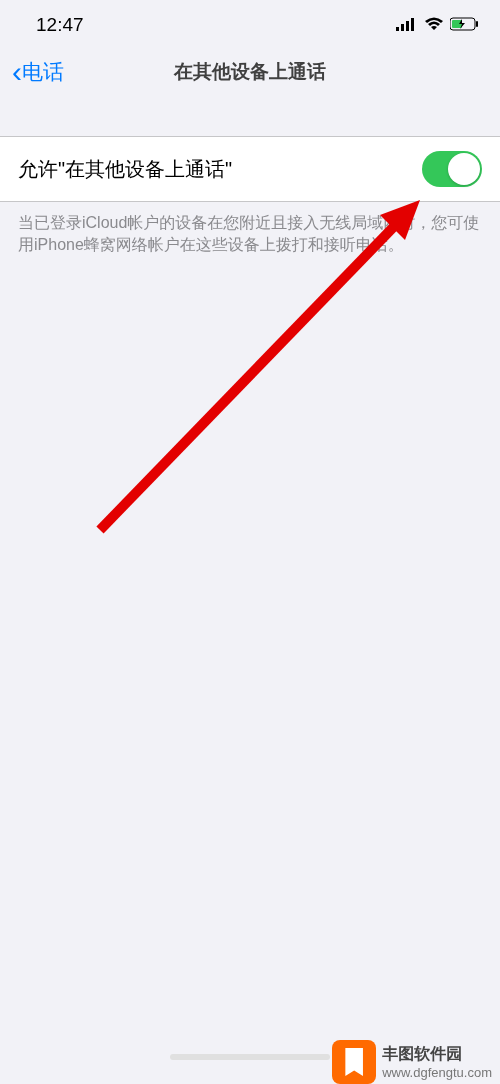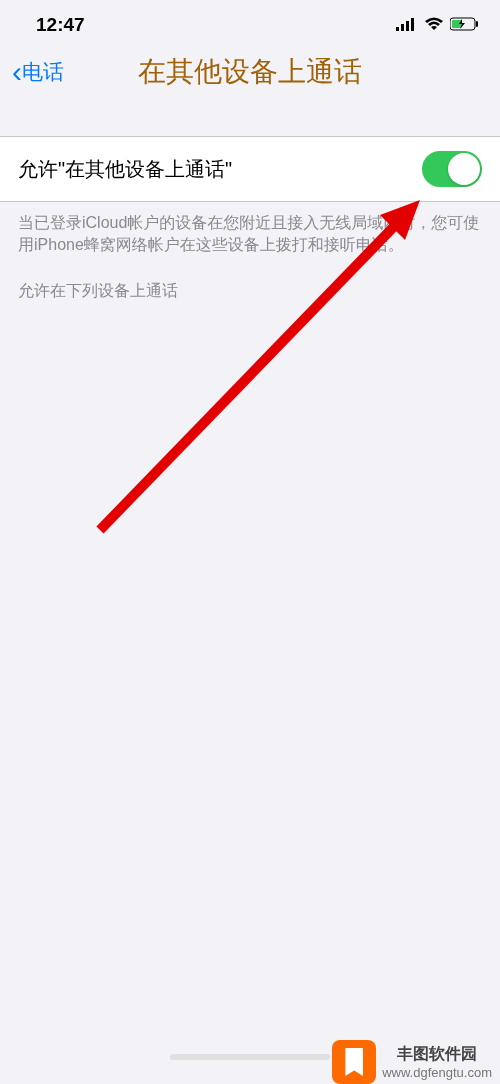--- a/index.html
+++ b/index.html
@@ -11,21 +11,21 @@
       position: relative;
       overflow: hidden;
     }
     .status-bar {
       display: flex;
       justify-content: space-between;
       align-items: center;
       padding: 14px 20px 8px 36px;
       background: #f2f2f7;
       font-size: 19px;
-      font-weight: 700;
+      font-weight: 400;
     }
     .status-right {
       display: flex;
       align-items: center;
       gap: 6px;
     }
     .nav-bar {
       display: flex;
       align-items: center;
       padding: 10px 12px;
@@ -42,23 +42,23 @@
     }
     .back-chevron {
       font-size: 30px;
       font-weight: 400;
       margin-right: -2px;
     }
     .nav-title {
       position: absolute;
       left: 50%;
       transform: translateX(-50%);
-      font-size: 28px;
-      font-weight: 400;
-      color: #a16207;
+      font-size: 19px;
+      font-weight: 700;
+      color: #404040;
     }
     .section-group {
       margin-top: 36px;
     }
     .list-item {
       display: flex;
       justify-content: space-between;
       align-items: center;
       background: #fff;
       padding: 14px 18px;
@@ -128,21 +128,20 @@
       width: 22px;
       height: 28px;
       background: #fff;
       clip-path: polygon(10% 0, 90% 0, 90% 100%, 50% 80%, 10% 100%);
     }
     .wm-text {
       display: flex;
       flex-direction: column;
       margin-left: 6px;
       padding-right: 8px;
-      text-align: center;
     }
     .wm-main {
       font-size: 16px;
       font-weight: bold;
       color: #444;
     }
     .wm-sub {
       font-size: 13px;
       color: #777;
     }
@@ -197,21 +196,20 @@
 
 <div class="section-group">
   <div class="list-item">
     <span class="list-item-label">允许"在其他设备上通话"</span>
     <div class="toggle"></div>
   </div>
   <div class="footer-text">当已登录iCloud帐户的设备在您附近且接入无线局域网时，您可使用iPhone蜂窝网络帐户在这些设备上拨打和接听电话。</div>
 </div>
 
 <div>
-  <div class="section-header">允许在下列设备上通话</div>
 </div>
 
 <svg class="annotation-arrow" width="360" height="360">
   <line x1="10" y1="350" x2="320" y2="30" stroke="#e30000" stroke-width="10"></line>
   <polygon points="330,20 290,35 315,60" fill="#e30000"></polygon>
 </svg>
 
 <div class="home-indicator"></div>
 
 <div class="watermark">

